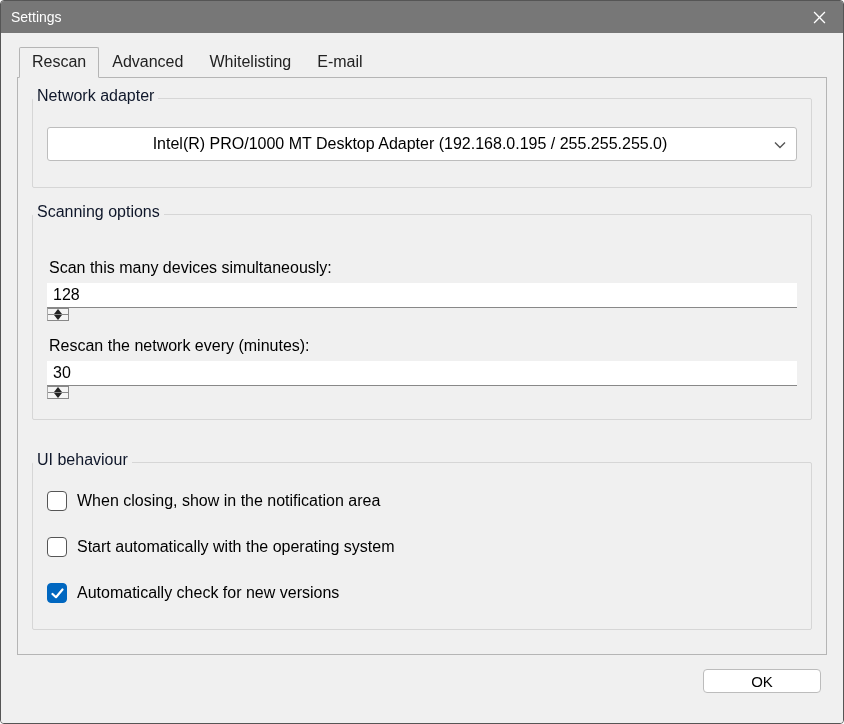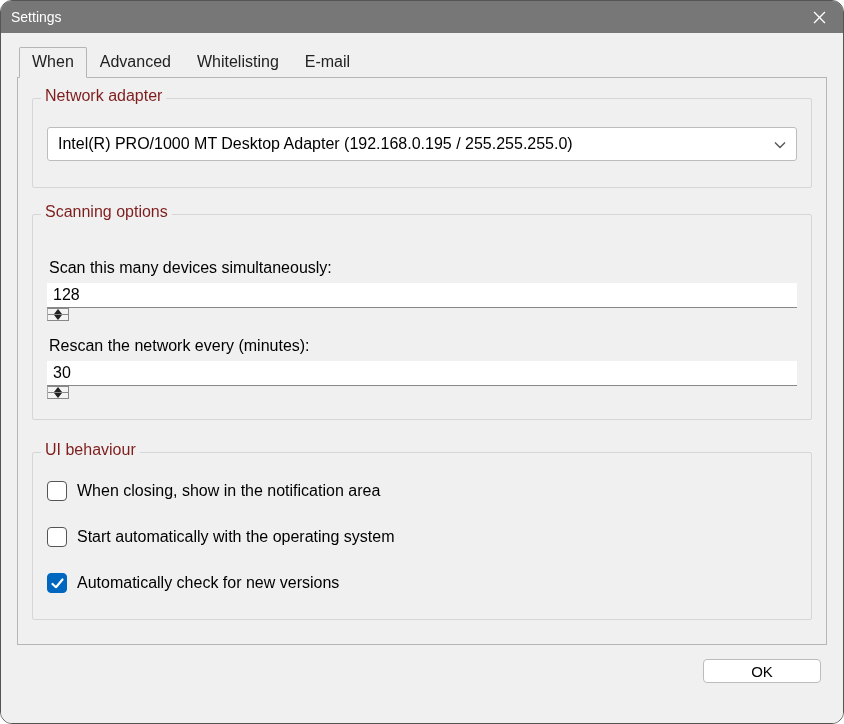--- a/index.html
+++ b/index.html
@@ -9,21 +9,21 @@
     font-family: "Segoe UI", Arial, sans-serif;
     font-size: 15px;
     color: #000;
     background: #fff;
     overflow: hidden;
   }
   .window {
     width: 844px; height: 724px;
     background: #f0f0f0;
     border: 1px solid #555;
-    border-radius: 12px;
+    border-radius: 4px;
     display: flex;
     flex-direction: column;
     overflow: hidden;
   }
   .titlebar {
     height: 32px;
     background: #777;
     color: #fff;
     display: flex;
     align-items: center;
@@ -83,38 +83,39 @@
   .groupbox {
     border: 1px solid #d6d6d6;
     border-radius: 2px;
     margin: 14px 4px 0 4px;
     padding: 28px 14px 20px 14px;
     position: relative;
   }
   .groupbox .legend {
     position: absolute;
     top: -12px;
-    left: 8px;
+    left: 0;
     background: #f0f0f0;
     padding: 0 4px;
     font-size: 16px;
-    color: #7f1d1d;
+    color: #0f172a;
   }
   
   .combo {
     position: relative;
     width: 100%;
     height: 34px;
     background: #fff;
     border: 1px solid #bdbdbd;
     border-radius: 3px;
     display: flex;
     align-items: center;
     padding: 0 34px 0 10px;
     font-size: 16px;
+    justify-content: center;
   }
   .combo .chev {
     position: absolute;
     right: 10px; top: 50%;
     transform: translateY(-50%);
   }
   .field-label {
     font-size: 16px;
     margin: 16px 0 6px 2px;
   }
@@ -203,21 +204,21 @@
       <svg width="13" height="13" viewBox="0 0 12 12" fill="none" stroke-width="1.2">
         <line x1="1" y1="1" x2="11" y2="11"></line>
           <line x1="11" y1="1" x2="1" y2="11"></line>
       </svg>
     </div>
   </div>
 
   <div class="client">
 
     <div class="tabstrip">
-      <div class="tab active">When</div>
+      <div class="tab active">Rescan</div>
       <div class="tab">Advanced</div>
       <div class="tab">Whitelisting</div>
       <div class="tab">E-mail</div>
     </div>
 
     <div class="tabpanel">
 
       <div class="groupbox" style="margin-top:10px; padding-bottom:26px;">
         <div class="legend">Network adapter</div>
         <div class="combo">
@@ -261,21 +262,21 @@
             </div>
             <div class="sb">
               <svg width="8" height="5">
                   <polygon points="0,0 8,0 4,5" fill="#222"></polygon>
                 </svg>
             </div>
           </div>
         </div>
       </div>
 
-      <div class="groupbox" style="margin-top:32px;">
+      <div class="groupbox" style="margin-top:42px;">
         <div class="legend">UI behaviour</div>
 
         <div class="check-row">
           <div class="cb"></div>
           <span>When closing, show in the notification area</span>
         </div>
 
         <div class="check-row">
           <div class="cb"></div>
           <span>Start automatically with the operating system</span>

